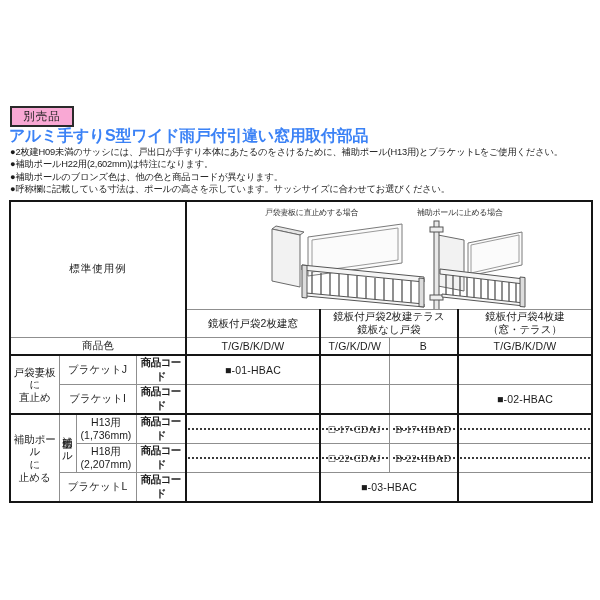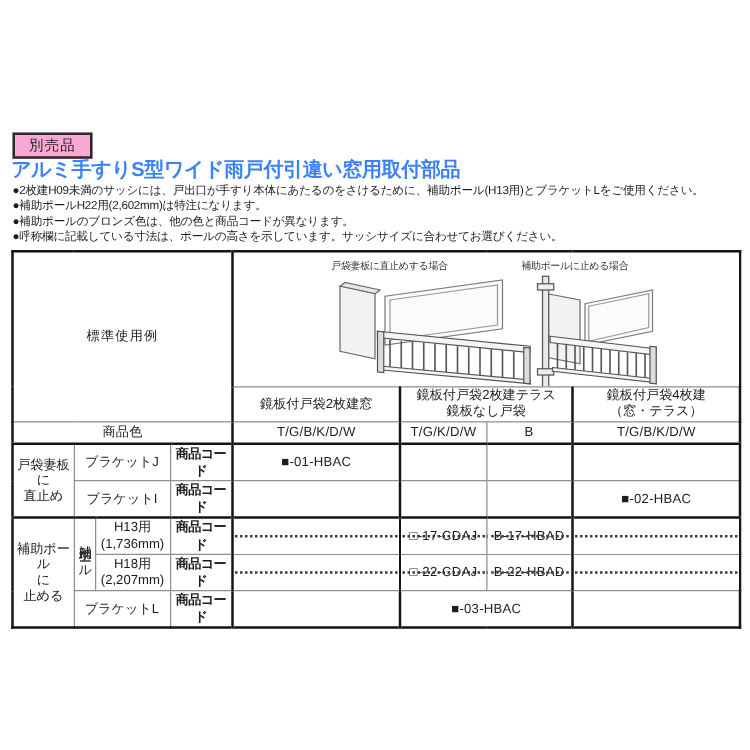--- a/index.html
+++ b/index.html
@@ -39,21 +39,21 @@
   .codelbl{font-size:9.3px;letter-spacing:-0.5px;font-weight:bold;}
   .grp{font-size:10.5px;}
   .part{font-size:10.5px;}
   .code{font-size:10.8px;letter-spacing:0.2px;}
   .pole-v{
     font-size:9px;line-height:1.0;padding:2px 0;
   }
   .pole-v span{
     writing-mode:vertical-rl;text-orientation:upright;letter-spacing:1px;display:inline-block;
   }
-  td.dotted{position:relative;vertical-align:top;padding-top:1px;}
+  td.dotted{position:relative;vertical-align:top;padding-top:1px;font-family:Liberation Serif, serif;}
   td.dotted::after{
     content:"";position:absolute;left:-2px;right:-2px;top:13px;
     border-top:2px dotted #3a3a3a;
   }
   
   .diagcell{position:relative;}
   .diag-group{position:absolute;text-align:left;}
   .diag-caption{font-size:8px;color:#333;letter-spacing:-0.3px;white-space:nowrap;margin-bottom:1px;}
   .diag-svg{display:block;margin:0 auto;}
 </style>

